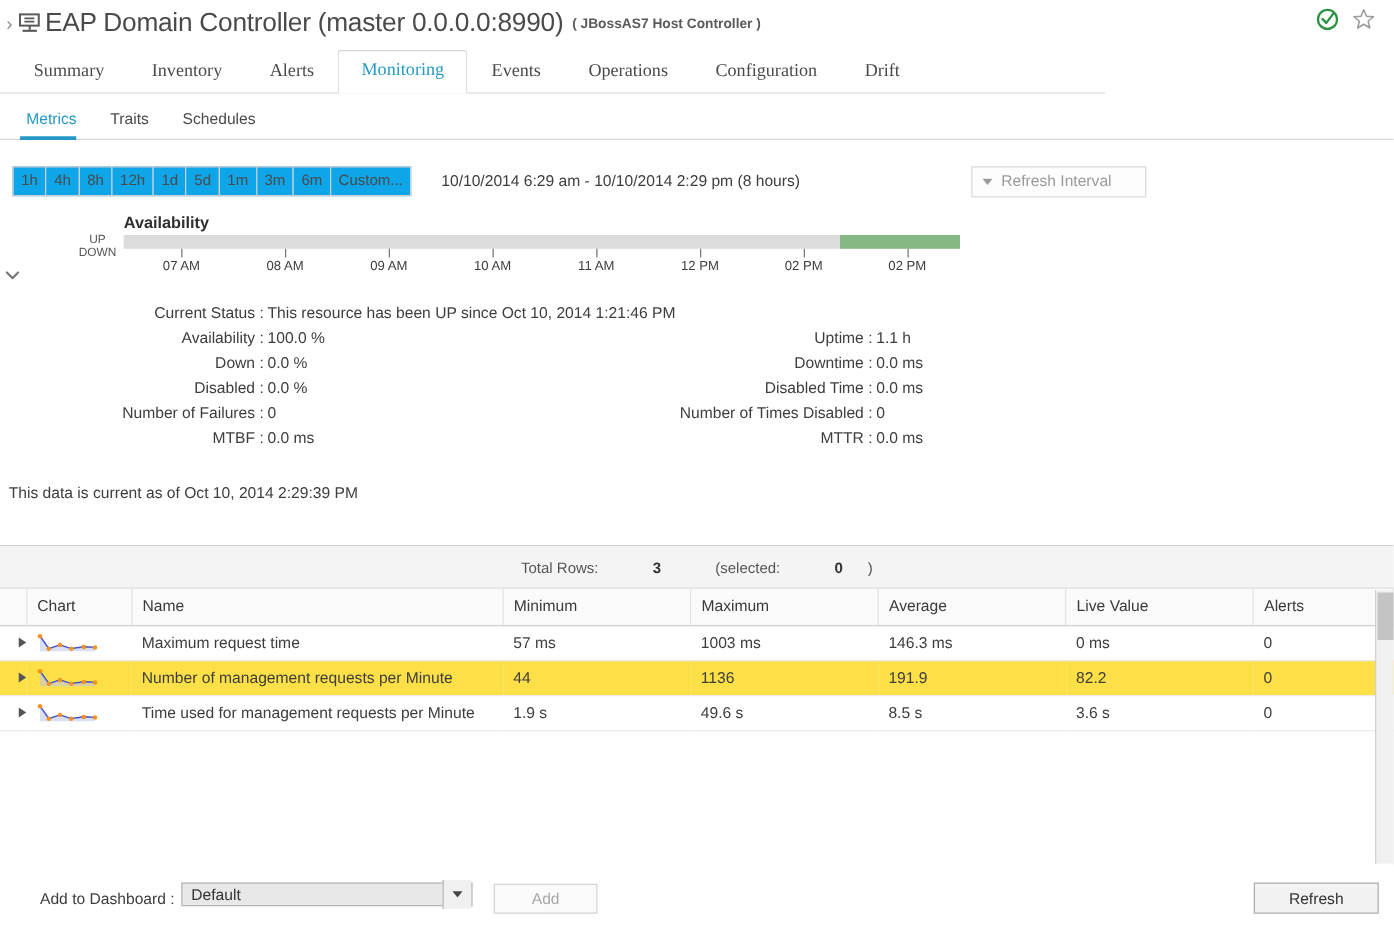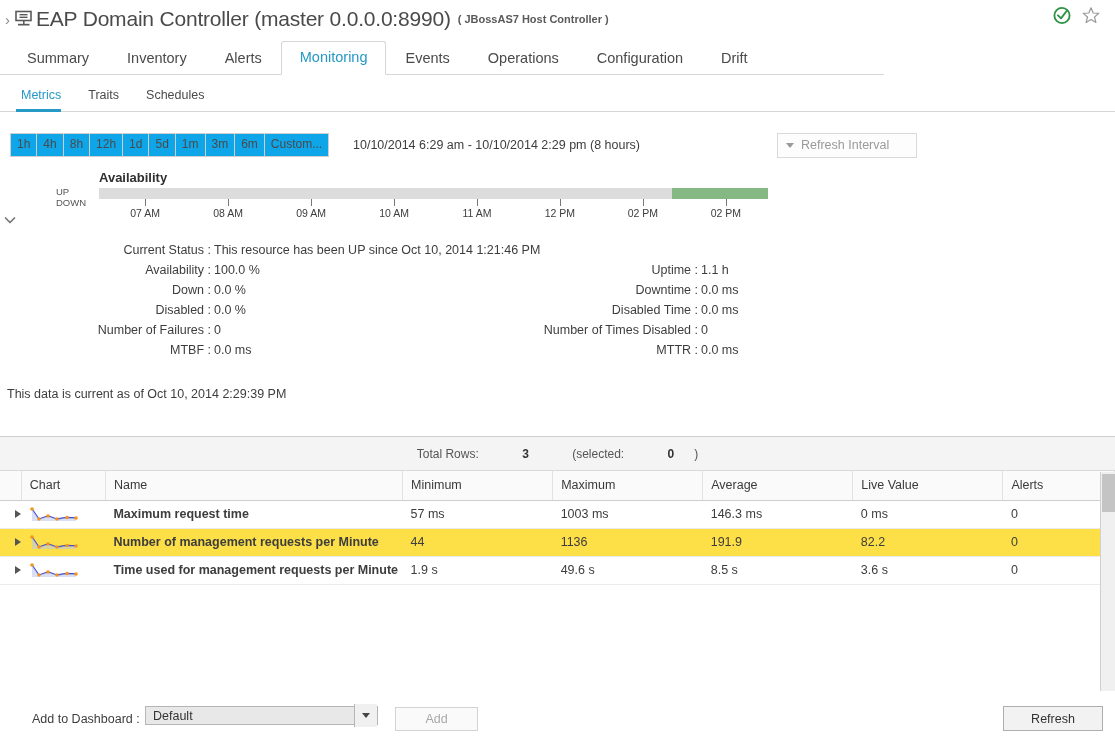--- a/index.html
+++ b/index.html
@@ -36,21 +36,21 @@
   .title-icons {
     position: absolute; right: 14px; top: 5px; display: flex; align-items: center; gap: 9px;
   }
   .icon-avail, .icon-star { width: 20px; height: 20px; display: block; }
 
   
   .tabstrip {
     position: absolute; left: 0; top: 38px; width: 884px; height: 37px;
     border-bottom: 1px solid #d6d6d6;
     background: #ffffff;
-    display: flex; align-items: flex-end; padding-left: 8px;
+    display: flex; align-items: flex-end; padding-left: 8px; font-family: Liberation Serif, serif;
   }
   .tab {
     font-size: 14.5px; color: #4a4a4a; padding: 7px 18px 9px 18px;
     cursor: pointer; position: relative; white-space: nowrap;
     border: 1px solid transparent; border-bottom: none;
     top: 1px;
   }
   .tab.active {
     color: #2699c6; background: #ffffff;
     border: 1px solid #d6d6d6; border-bottom: 1px solid #ffffff;
@@ -103,21 +103,21 @@
   .collapse-chevron {
     position: absolute; left: 2px; top: 212px; width: 16px; height: 16px;
     cursor: pointer;
   }
   .avail-title {
     position: absolute; left: 99px; top: 170px;
     font-size: 13px; font-weight: bold; color: #2f2f2f;
   }
   .avail-axis-labels {
     position: absolute; left: 56px; top: 186px; width: 44px;
-    text-align: left; font-size: 9.5px; color: #555; line-height: 11px;
+    text-align: center; font-size: 9.5px; color: #555; line-height: 11px;
   }
   .avail-track {
     position: absolute; left: 99px; top: 188px; width: 669px; height: 11px;
     background: #dcdcdc;
   }
   .avail-seg-up {
     position: absolute; top: 0; height: 11px; background: #86b884;
   }
   .avail-ticks { position: absolute; left: 99px; top: 199px; width: 669px; height: 7px; }
   .avail-tick { position: absolute; top: 0; width: 1px; height: 7px; background: #777; }
@@ -160,21 +160,21 @@
   }
   .tbl th:first-child { border-left: none; }
   .tbl td {
     border-bottom: 1px solid #ebebeb;
     font-size: 12.5px; color: #3d3d3d;
     padding: 5px 0 5px 8px; height: 26px; vertical-align: middle;
   }
   .tbl tr.alt td { background: #fde047; margin-left: 35px; }
   .col-expand { width: 21px; }
   .col-chart { width: 83px; }
-  .col-name { width: 293px; font-weight: bold; }
+  .col-name { width: 293px; }
   .col-min { width: 148px; }
   .col-max { width: 148px; }
   .col-avg { width: 148px; }
   .col-live { width: 148px; }
   .col-alerts { width: 110px; }
   .tbl th.col-expand { border-right: 1px solid #e2e2e2; padding-left: 0; }
   .expand-arrow {
     width: 0; height: 0; border-top: 4.5px solid transparent;
     border-bottom: 4.5px solid transparent; border-left: 6px solid #555;
     margin-left: 7px; cursor: pointer;

